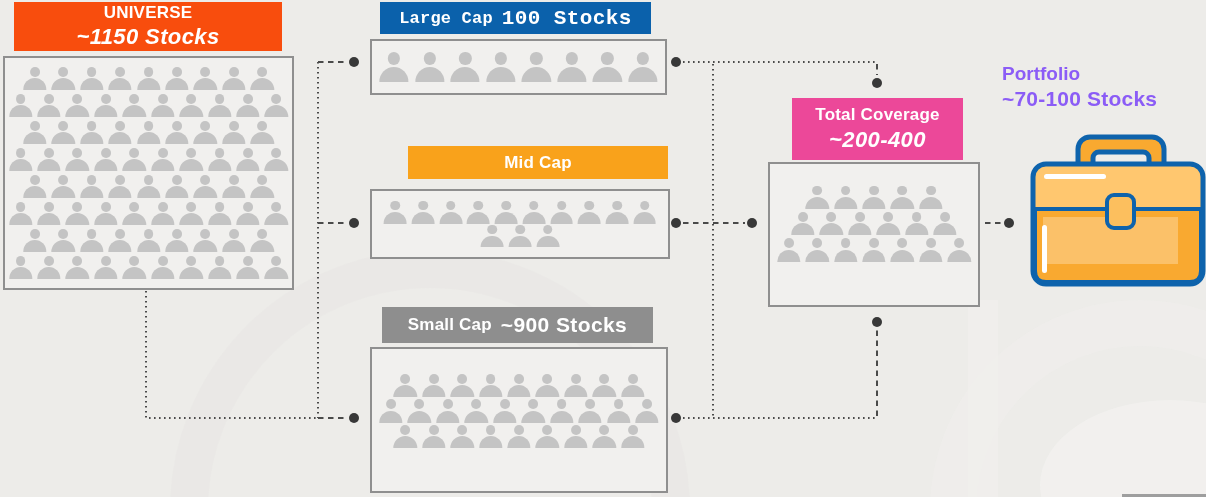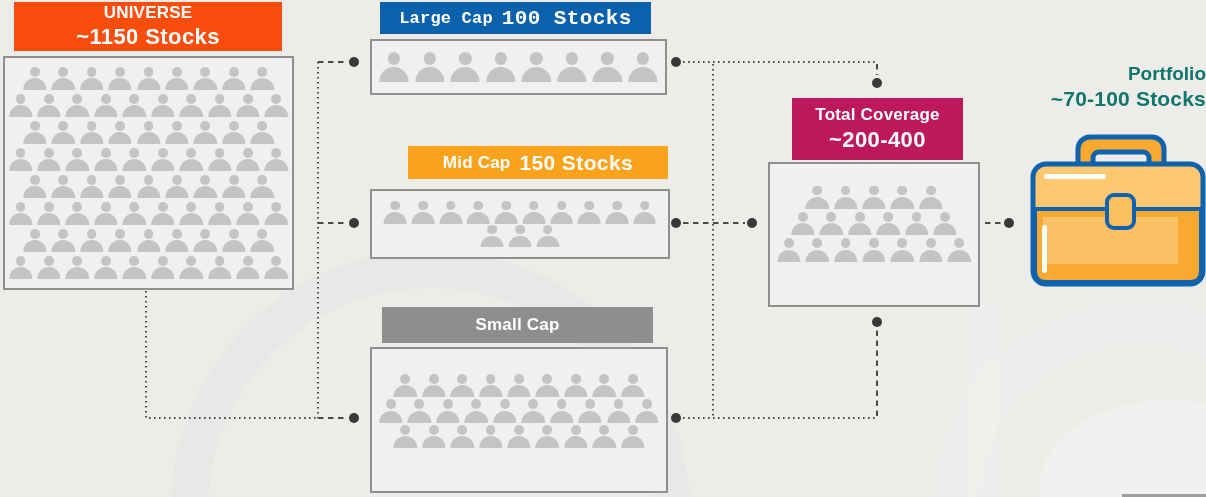--- a/index.html
+++ b/index.html
@@ -31,21 +31,21 @@
   }
   .hdr {
     position:absolute; color:#FFFFFF; display:flex; align-items:center; justify-content:center;
     text-align:right; font-weight:700; letter-spacing:.2px; white-space:nowrap;
   }
   .hdr-inline { gap:9px; }
   .hdr .lbl { font-size:17px; }
   .hdr .val { font-size:21px; letter-spacing:.4px; }
   .hdr-stack { flex-direction:column; line-height:1.25; }
   .hdr-stack .t1 { font-size:17px; }
-  .hdr-stack .t2 { font-size:22px; letter-spacing:.4px; }
+  .hdr-stack .t2 { font-size:22px; letter-spacing:.4px;font-style:italic; }
 
   
   .crowd { display:flex; flex-direction:column; align-items:center; width:100%; }
   .crowd-row { display:flex; justify-content:center; white-space:nowrap; }
   .person { position:relative; display:inline-block; width:2.25em; height:1.95em; margin:0 .06em; }
   .person::before {
     content:""; position:absolute; top:0; left:50%; transform:translateX(-50%);
     width:.82em; height:.82em; border-radius:50%; background:#C4C4C4;
   }
   .person::after {
@@ -68,22 +68,22 @@
   #midcap-header   { left:408px; top:146px; width:260px; height:33px; background:#F9A21B; }
   #midcap-box      { left:370px; top:189px; width:300px; height:70px; }
 
   #smallcap-header { left:382px; top:307px; width:271px; height:36px; background:#8E8E8E; }
   #smallcap-box    { left:370px; top:347px; width:298px; height:146px; justify-content:flex-start; }
 
   #totalcov-header { left:792px; top:98px;  width:171px; height:62px; background:#6D9EC9; line-height:1.3; }
   #totalcov-box    { left:768px; top:162px; width:212px; height:145px; justify-content:flex-start; }
 
   #portfolio-label {
-    position:absolute; left:1002px; top:62px; width:204px; text-align:right;
-    color:#0f766e; font-weight:700; line-height:1.25;
+    position:absolute; left:1002px; top:62px; width:204px; text-align:left;
+    color:#8b5cf6; font-weight:700; line-height:1.25;
   }
   #portfolio-label .t1 { font-size:19px; }
   #portfolio-label .t2 { font-size:21px; letter-spacing:.2px; }
 
   #briefcase { position:absolute; left:1030px; top:133px; }
 
   
   #connectors { position:absolute; inset:0; pointer-events:none; }
   #connectors path { fill:none; stroke:#4A4A4A; stroke-width:2; }
   #connectors .fine { stroke-dasharray:1.6 3.4; }
@@ -245,21 +245,20 @@
           <span class="person"></span>
           <span class="person"></span>
           <span class="person"></span>
           <span class="person"></span>
         </div>
       </div>
   </div>
 
   <div id="midcap-header" class="hdr hdr-inline" style="background: rgb(249, 162, 27);">
     <span class="lbl">Mid Cap</span>
-    <span class="val">150 Stocks</span>
   </div>
   <div id="midcap-box" class="gbox">
     <div class="crowd crowd-mid">
         <div class="crowd-row">
           <span class="person"></span>
           <span class="person"></span>
           <span class="person"></span>
           <span class="person"></span>
           <span class="person"></span>
           <span class="person"></span>
@@ -271,20 +270,21 @@
         <div class="crowd-row">
           <span class="person"></span>
           <span class="person"></span>
           <span class="person"></span>
         </div>
       </div>
   </div>
 
   <div id="smallcap-header" class="hdr hdr-inline" style="background: rgb(142, 142, 142);">
     <span class="lbl">Small Cap</span>
+    <span class="val">~900 Stocks</span>
   </div>
   <div id="smallcap-box" class="gbox">
     <div class="crowd crowd-small">
         <div class="crowd-row">
           <span class="person"></span>
           <span class="person"></span>
           <span class="person"></span>
           <span class="person"></span>
           <span class="person"></span>
           <span class="person"></span>
@@ -311,21 +311,21 @@
           <span class="person"></span>
           <span class="person"></span>
           <span class="person"></span>
           <span class="person"></span>
           <span class="person"></span>
           <span class="person"></span>
         </div>
       </div>
   </div>
 
-  <div id="totalcov-header" class="hdr hdr-stack" style="background: #be185d;">
+  <div id="totalcov-header" class="hdr hdr-stack" style="background: #ec4899;">
     <span class="t1">Total Coverage</span>
     <span class="t2">~200-400</span>
   </div>
   <div id="totalcov-box" class="gbox">
     <div class="crowd crowd-total">
         <div class="crowd-row">
           <span class="person"></span>
           <span class="person"></span>
           <span class="person"></span>
           <span class="person"></span>

